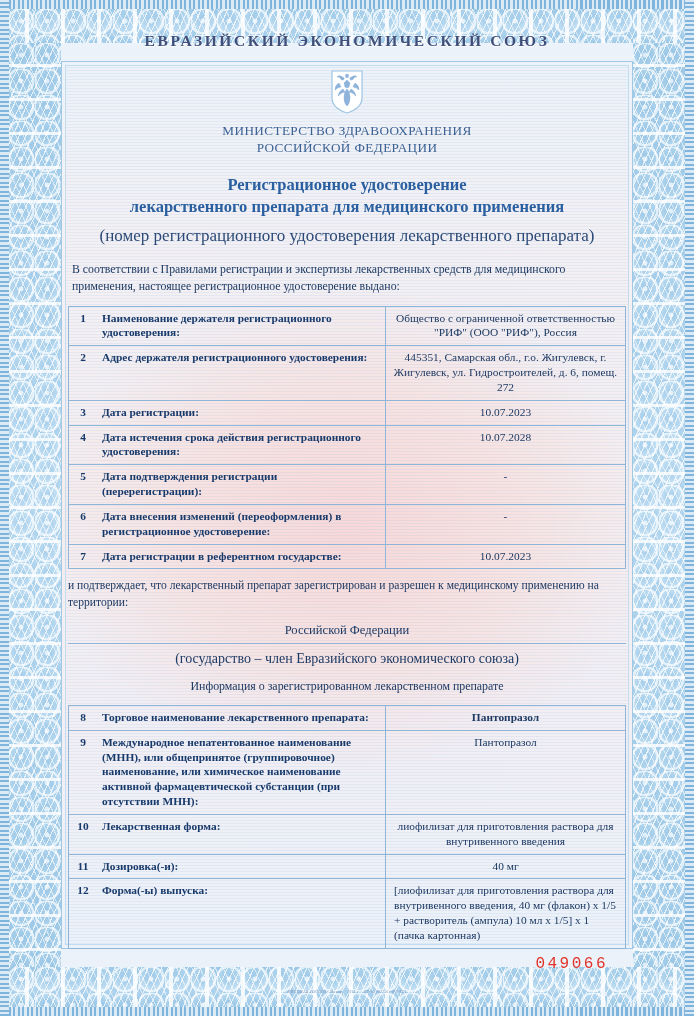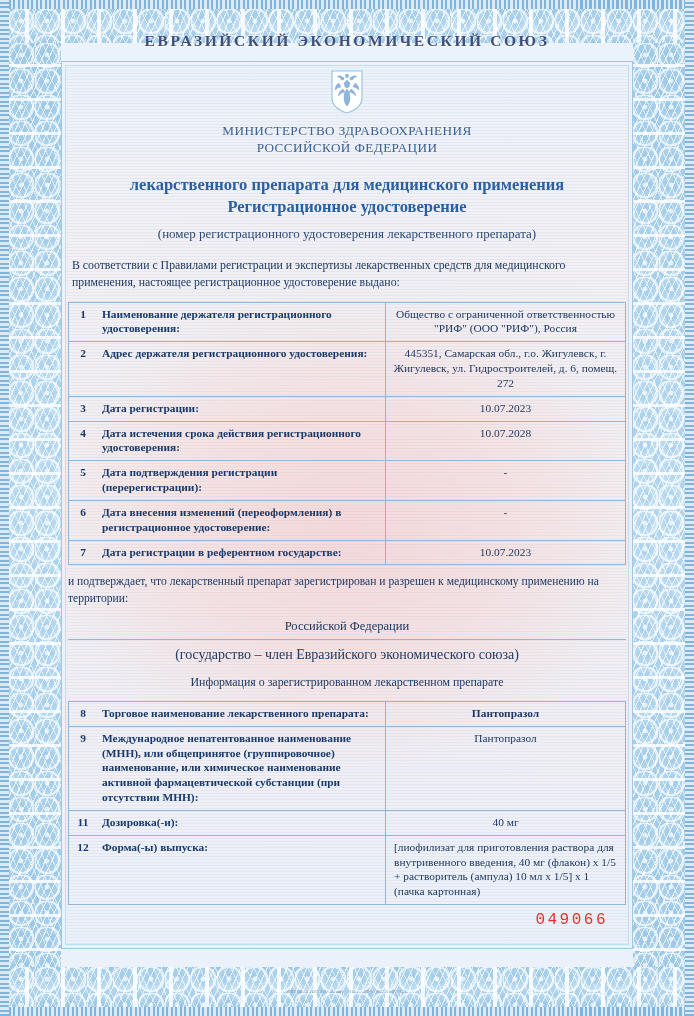--- a/index.html
+++ b/index.html
@@ -139,21 +139,21 @@
     text-align: center;
     font-size: 15px;
     font-weight: bold;
     color: #1c3f78;
     margin-top: 18px;
   }
   .reg-number span { border-bottom: 1.5px solid #1c3f78; padding-bottom: 1px; }
 
   .reg-caption {
     text-align: center;
-    font-size: 13px;
+    font-size: 17px;
     color: #2b4a77;
     margin-top: 8px;
   }
 
   .preamble {
     font-size: 11.8px;
     color: #1e3a63;
     line-height: 1.42;
     text-align: left;
     margin-top: 15px;
@@ -291,22 +291,22 @@
         </g>
       </svg>
     </div>
 
     <div class="ministry">
       <div>МИНИСТЕРСТВО ЗДРАВООХРАНЕНИЯ</div>
       <div>РОССИЙСКОЙ ФЕДЕРАЦИИ</div>
     </div>
 
     <div class="cert-title">
+      <div>Регистрационное удостоверение</div>
       <div>лекарственного препарата для медицинского применения</div>
-      <div>Регистрационное удостоверение</div>
     </div>
 
 
     <div class="reg-caption">(номер регистрационного удостоверения лекарственного препарата)</div>
 
     <div class="preamble">В соответствии с Правилами регистрации и экспертизы лекарственных средств для медицинского применения, настоящее регистрационное удостоверение выдано:</div>
 
     <table class="info">
       <tbody>
         <tr>
@@ -358,20 +358,25 @@
           <td class="num">8</td>
           <td class="lbl">Торговое наименование лекарственного препарата:</td>
           <td class="val" style="font-weight:bold;">Пантопразол</td>
         </tr>
         <tr>
           <td class="num">9</td>
           <td class="lbl">Международное непатентованное наименование (МНН), или общепринятое (группировочное) наименование, или химическое наименование активной фармацевтической субстанции (при отсутствии МНН):</td>
           <td class="val">Пантопразол</td>
         </tr>
         <tr>
+          <td class="num">10</td>
+          <td class="lbl">Лекарственная форма:</td>
+          <td class="val">лиофилизат для приготовления раствора для внутривенного введения</td>
+        </tr>
+        <tr>
           <td class="num">11</td>
           <td class="lbl">Дозировка(-и):</td>
           <td class="val">40 мг</td>
         </tr>
         <tr>
           <td class="num">12</td>
           <td class="lbl">Форма(-ы) выпуска:</td>
           <td class="val left">[лиофилизат для приготовления раствора для внутривенного введения, 40 мг (флакон) x 1/5 + растворитель (ампула) 10 мл x 1/5] x 1 (пачка картонная)</td>
         </tr>
       </tbody>

